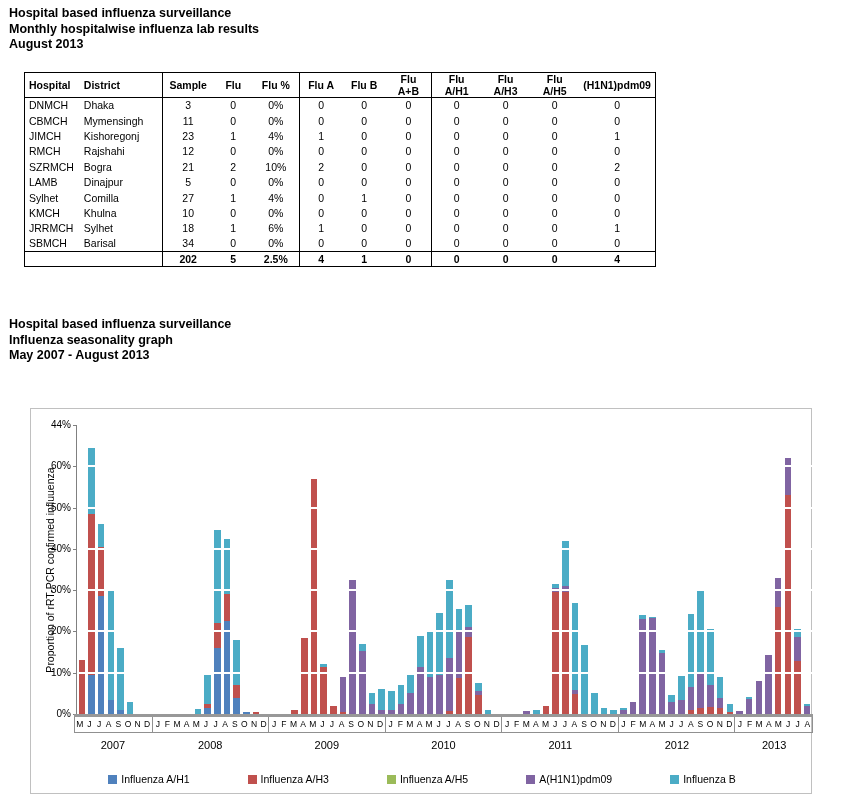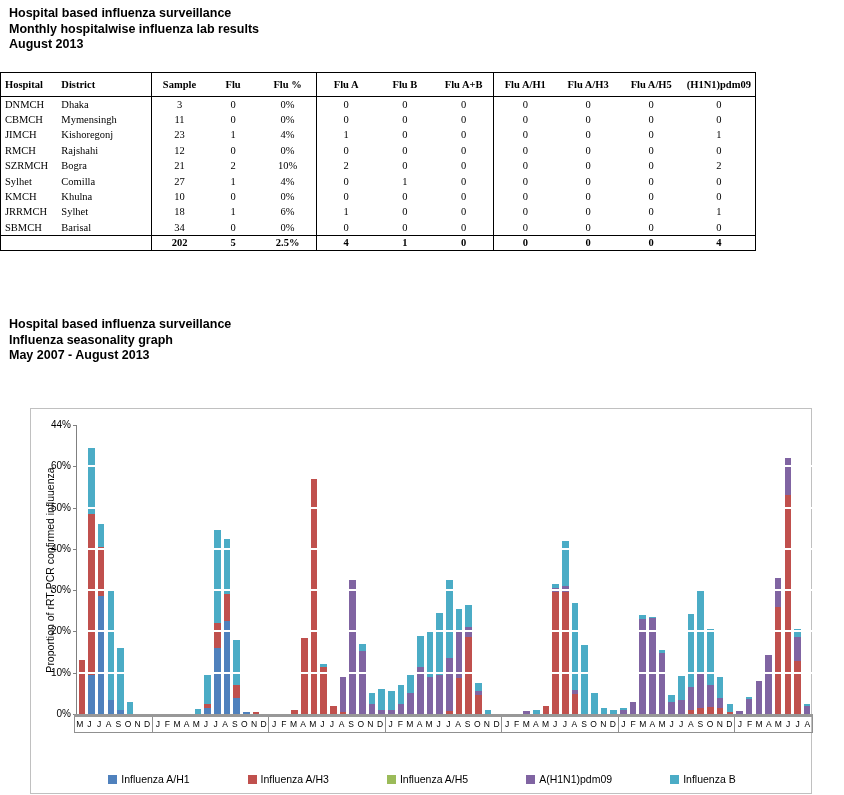--- a/index.html
+++ b/index.html
@@ -6,22 +6,22 @@
   html,body { width: 844px; height: 795px; background: #fff; overflow: hidden;
     font-family: "Liberation Sans", sans-serif; color: #000; }
   #page { position: relative; width: 844px; height: 795px; }
 
   
   .heading { position: absolute; left: 9px; font-weight: bold; font-size: 12.5px; line-height: 15.5px; }
   #heading1 { top: 6px; }
   #heading2 { top: 317px; }
 
   
-  #report-table { position: absolute; left: 0; top: 72px; width: 756px;
-    border-collapse: collapse; font-size: 10.5px; font-family: Liberation Serif, serif; }
+  #report-table { position: absolute; left: 24px; top: 72px; width: 632px;
+    border-collapse: collapse; font-size: 10.5px; }
   #report-table th, #report-table td { padding: 0 4px; height: 15.4px; font-weight: normal; }
   #report-table thead th { height: 24px; font-weight: bold; text-align: center; }
   #report-table thead th.left, #report-table td.left { text-align: left; }
   #report-table td { text-align: center; }
   #report-table { border: 1.5px solid #000; }
   #report-table thead tr { border-bottom: 1.5px solid #000; }
   .sep { border-right: 1.2px solid #000; }
   #report-table tr.total-row { border-top: 1.5px solid #000; font-weight: bold; }
   #report-table tr.total-row td { font-weight: bold; margin-top: 12px; }
 
@@ -146,20 +146,34 @@
           <td class="sep">10%</td>
           <td>2</td>
           <td>0</td>
           <td class="sep">0</td>
           <td>0</td>
           <td>0</td>
           <td>0</td>
           <td>2</td>
         </tr>
         <tr>
+          <td class="left">LAMB</td>
+          <td class="left sep">Dinajpur</td>
+          <td>5</td>
+          <td>0</td>
+          <td class="sep">0%</td>
+          <td>0</td>
+          <td>0</td>
+          <td class="sep">0</td>
+          <td>0</td>
+          <td>0</td>
+          <td>0</td>
+          <td>0</td>
+        </tr>
+        <tr>
           <td class="left">Sylhet</td>
           <td class="left sep">Comilla</td>
           <td>27</td>
           <td>1</td>
           <td class="sep">4%</td>
           <td>0</td>
           <td>1</td>
           <td class="sep">0</td>
           <td>0</td>
           <td>0</td>
@@ -776,20 +790,29 @@
           <div class="month-letter">J</div>
           <div class="month-letter">F</div>
           <div class="month-letter">M</div>
           <div class="month-letter">A</div>
           <div class="month-letter">M</div>
           <div class="month-letter">J</div>
           <div class="month-letter">J</div>
           <div class="month-letter">A</div>
         </div>
       </div>
+    <div id="year-row">
+        <div class="year-label" style="flex: 8 1 0px;">2007</div>
+        <div class="year-label" style="flex: 12 1 0px;">2008</div>
+        <div class="year-label" style="flex: 12 1 0px;">2009</div>
+        <div class="year-label" style="flex: 12 1 0px;">2010</div>
+        <div class="year-label" style="flex: 12 1 0px;">2011</div>
+        <div class="year-label" style="flex: 12 1 0px;">2012</div>
+        <div class="year-label" style="flex: 8 1 0px;">2013</div>
+      </div>
     <div id="legend">
         <div class="legend-item">
           <span class="legend-swatch" style="background: rgb(79, 129, 189);"></span>
           <span>Influenza A/H1</span>
         </div>
         <div class="legend-item">
           <span class="legend-swatch" style="background: rgb(192, 80, 77);"></span>
           <span>Influenza A/H3</span>
         </div>
         <div class="legend-item">

